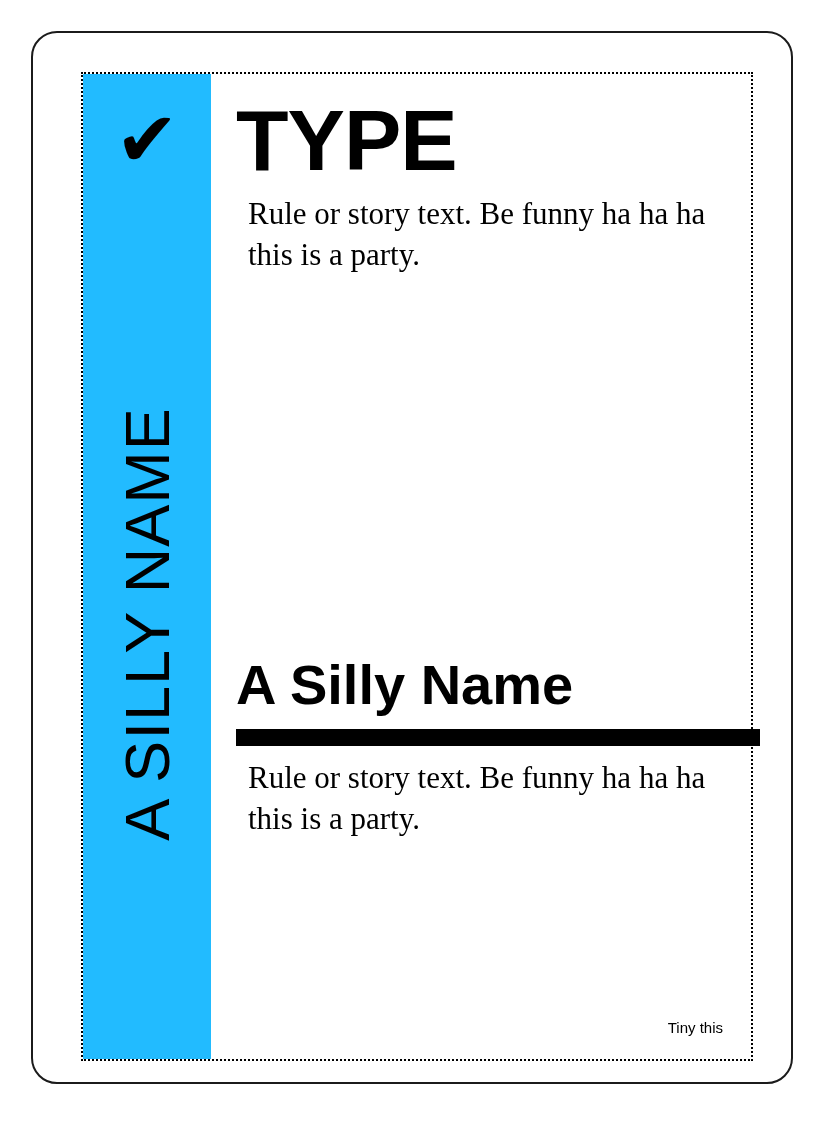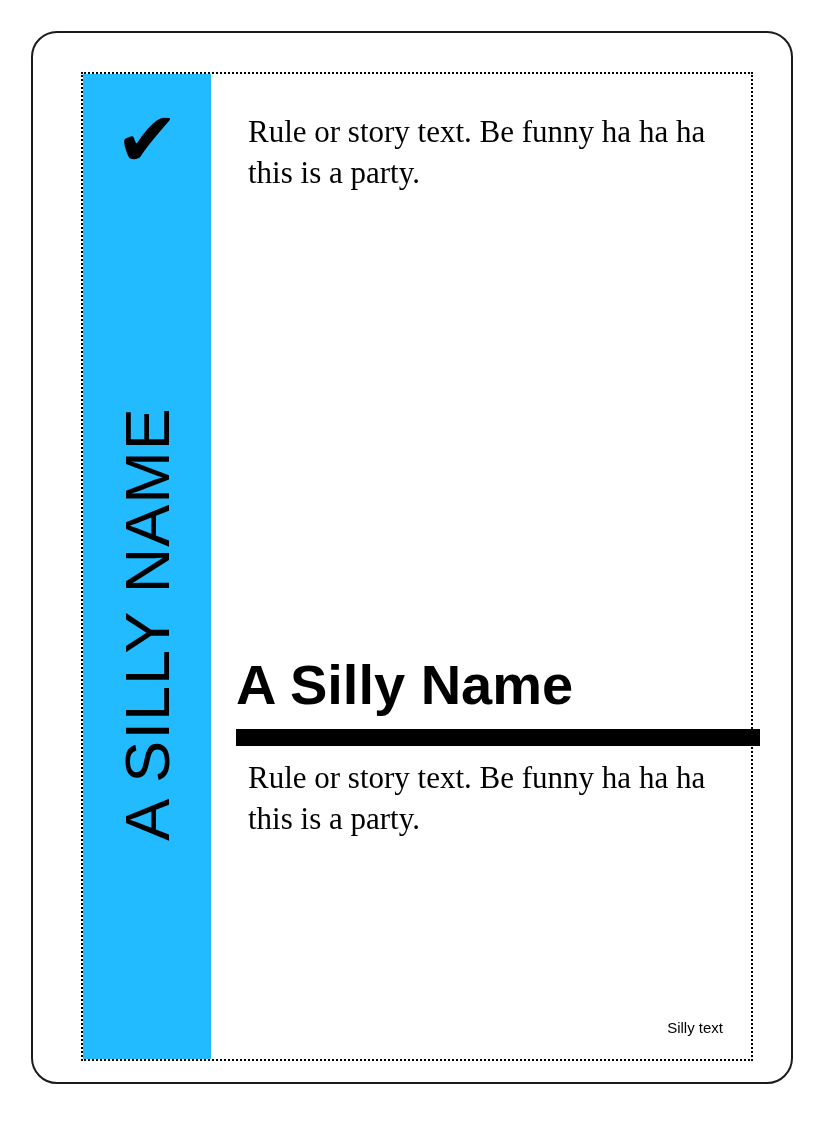--- a/index.html
+++ b/index.html
@@ -153,27 +153,28 @@
   <div class="cut-area">
 
     <div class="spine">
       <div class="spine-check">✔</div>
       <div class="spine-name-wrap">
         <div class="spine-name">A SILLY NAME</div>
       </div>
     </div>
 
     <div class="content">
+      <h1 class="type-title">TYPE</h1>
       <p class="serif-body">Rule or story text. Be funny ha ha ha this is a party.</p>
     </div>
 
     <div class="mid-block">
       <h2 class="silly-heading">A Silly Name</h2>
       <div class="rule-bar"></div>
       <p class="serif-body">Rule or story text. Be funny ha ha ha this is a party.</p>
     </div>
 
     <div class="tiny-wrap">
-      <div class="tiny-text">Silly text</div>
+      <div class="tiny-text">Tiny this</div>
     </div>
 
   </div>
 </div>
 
 </body></html>

